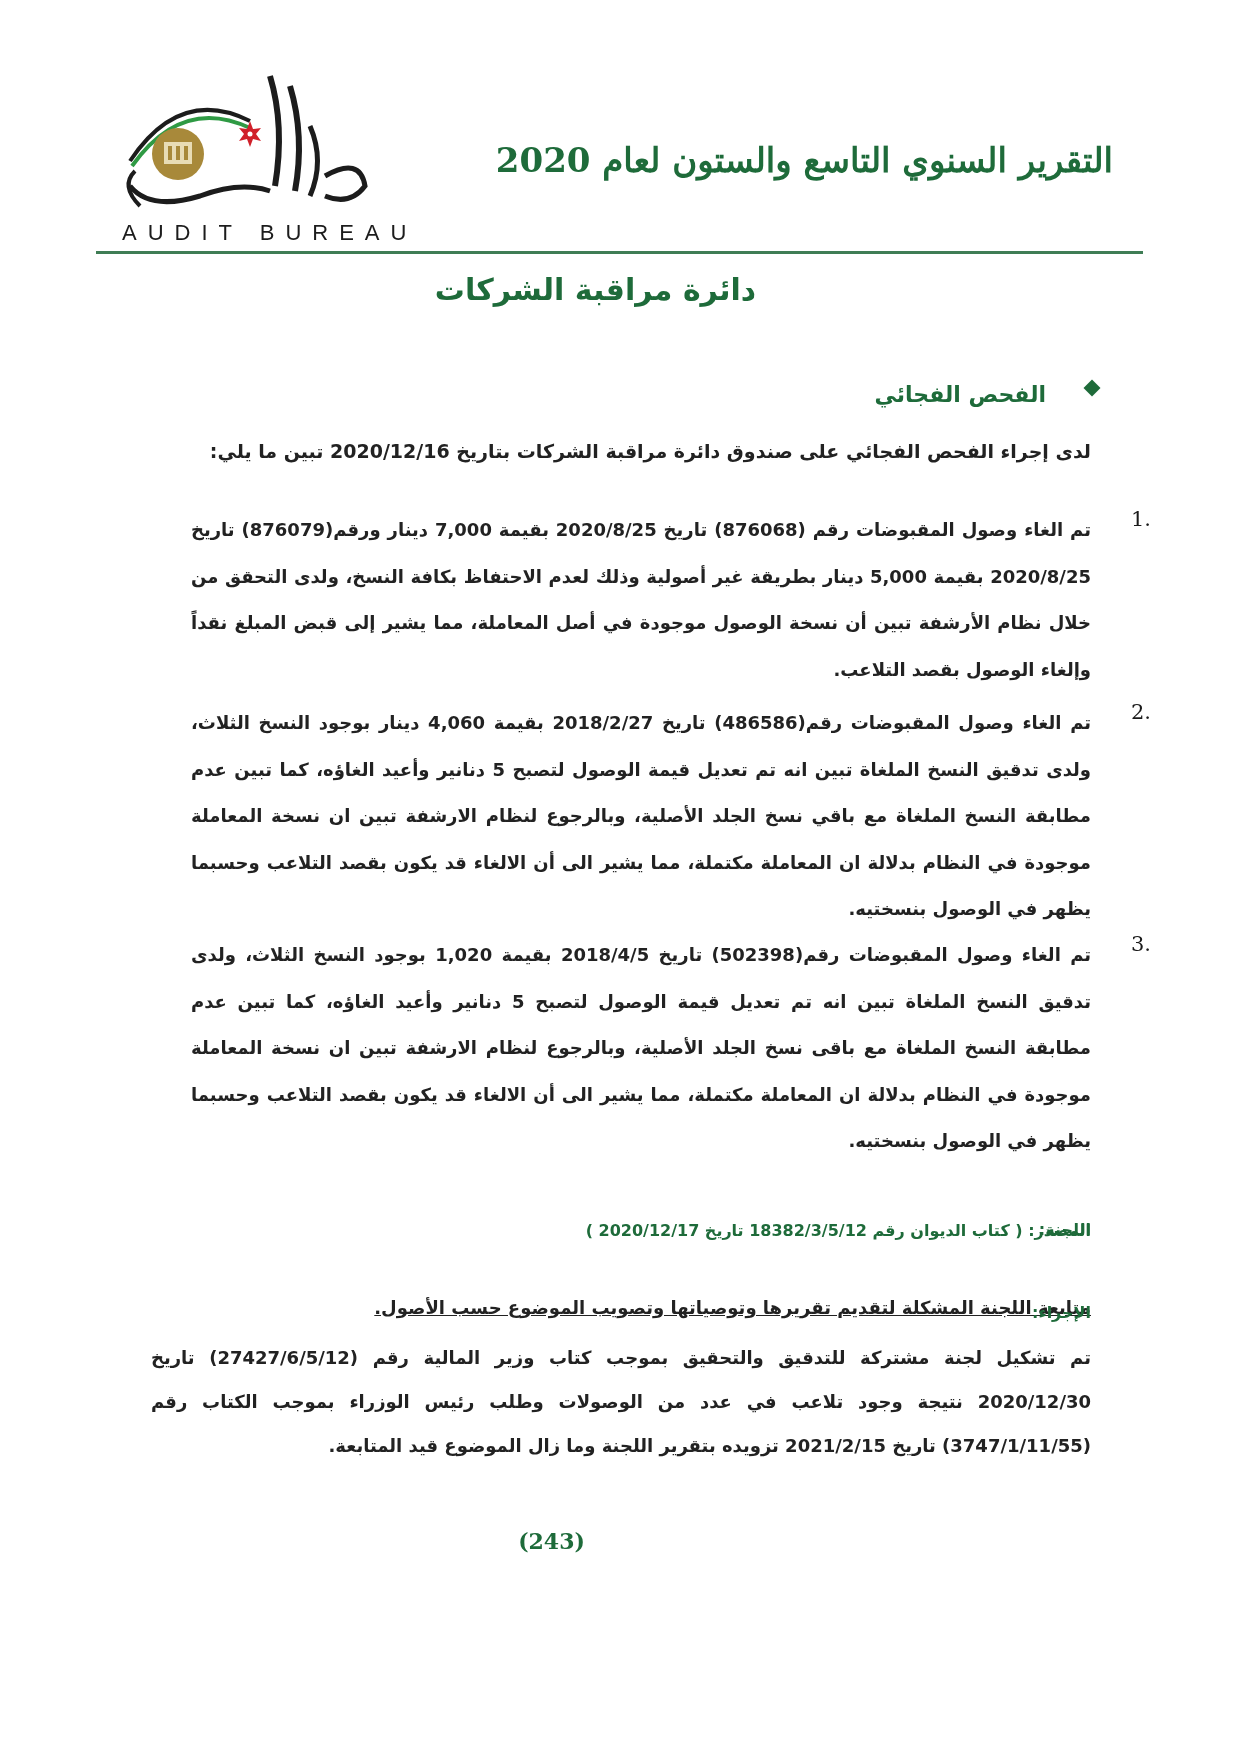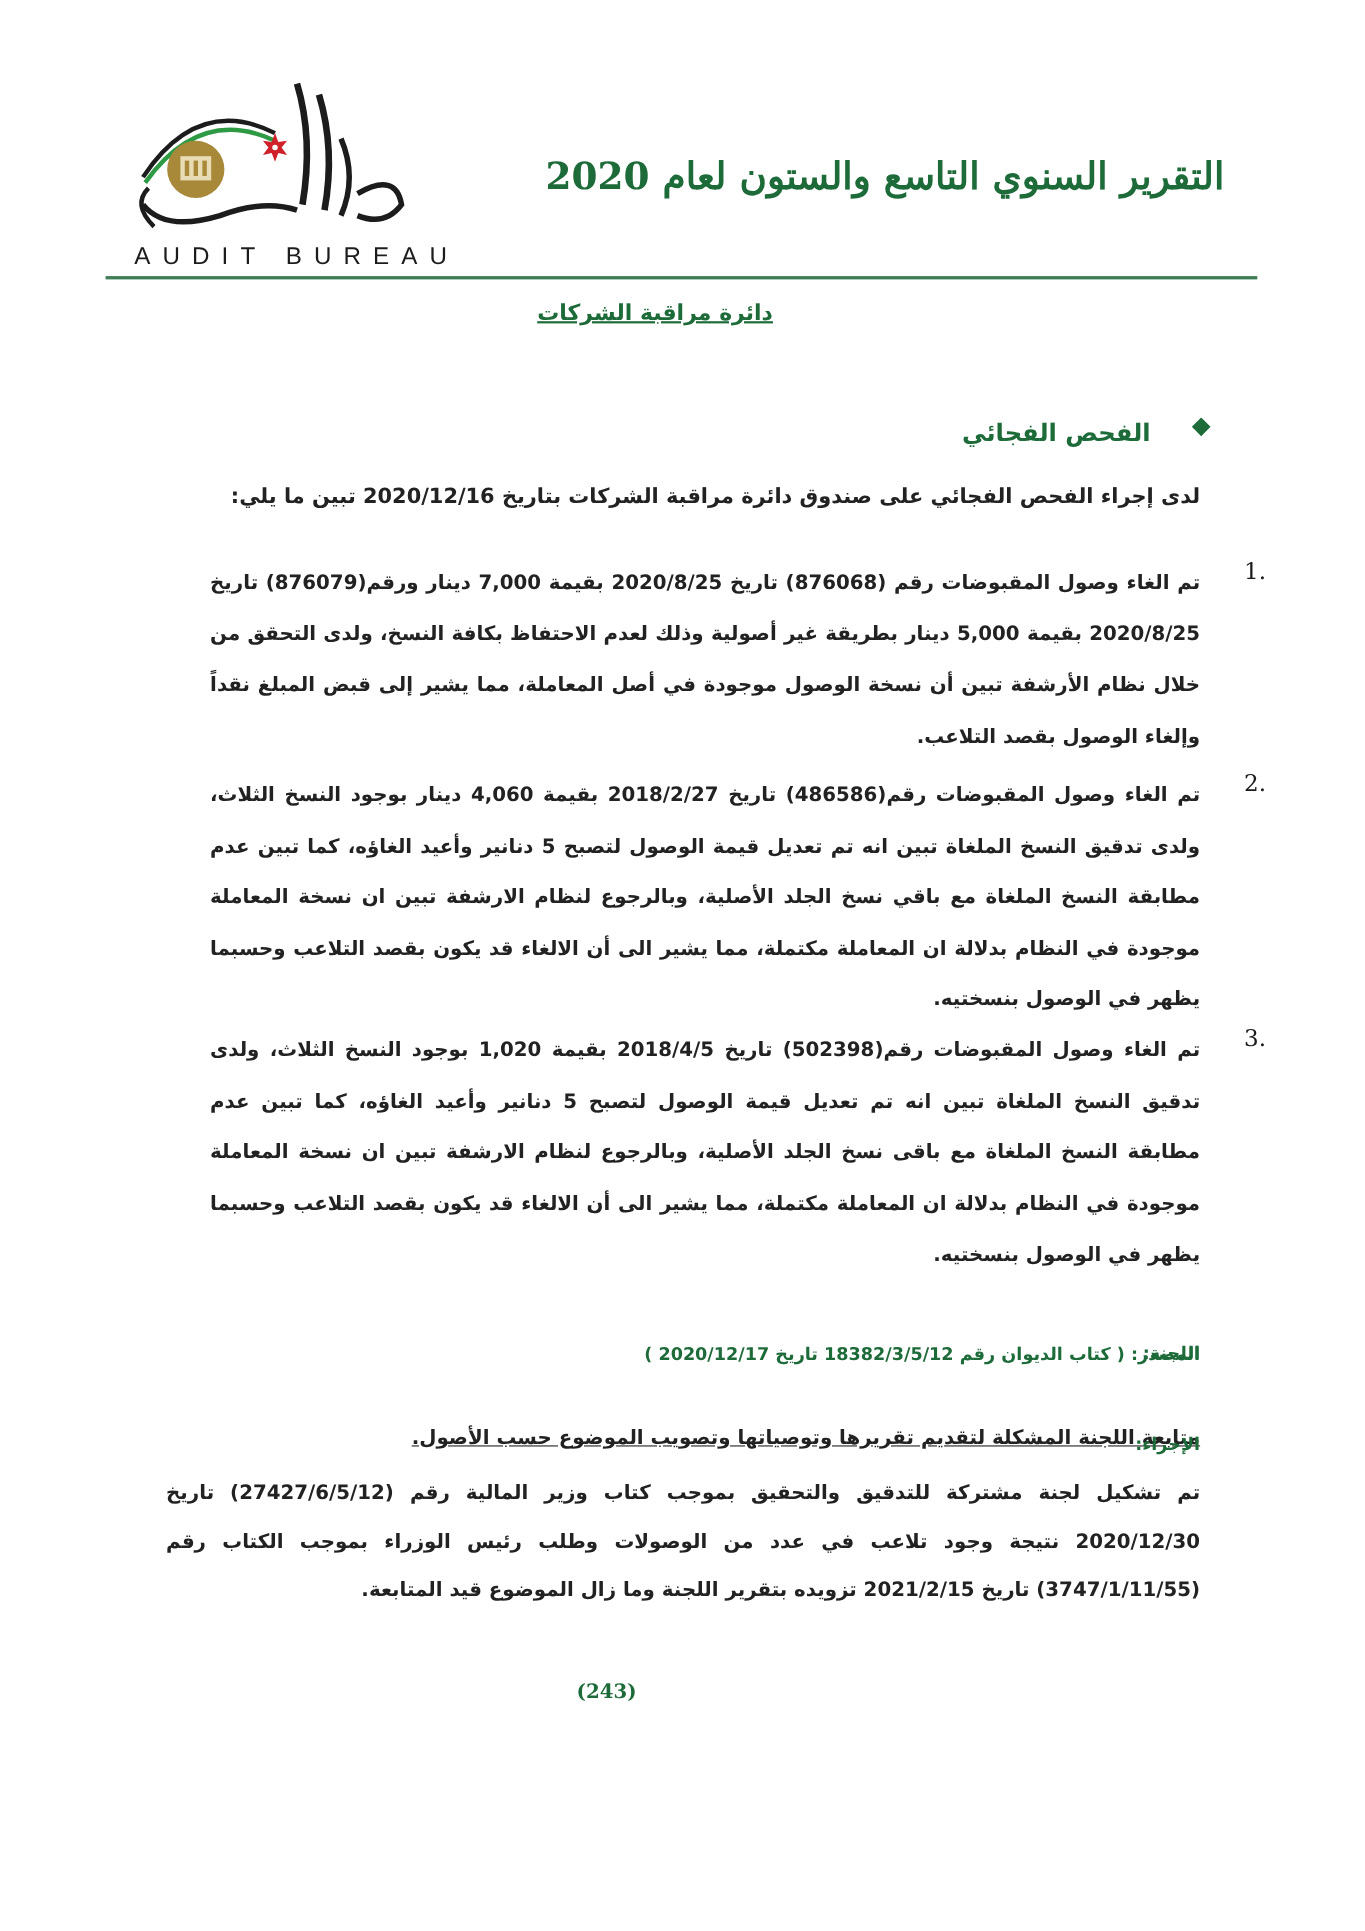--- a/index.html
+++ b/index.html
@@ -9,39 +9,39 @@
 
   
   .logo { left: 110px; top: 66px; width: 300px; height: 180px; }
   .logo-en { left: 122px; top: 220px; width: 290px; font-family: "Liberation Sans", sans-serif;
              font-size: 22px; letter-spacing: 11px; color: #1c1c1c; white-space: nowrap; }
   .report-title { right: 128px; top: 140px; font-family: "DejaVu Serif", serif; font-weight: bold;
                   font-size: 34px; color: #1e6b3a; direction: rtl; white-space: nowrap; }
   .header-rule { left: 96px; top: 251px; width: 1047px; height: 3px; background: #3f7d55; }
 
   .dept-title { left: 0; width: 1191px; top: 272px; text-align: center; direction: rtl;
-                font-family: "DejaVu Sans", sans-serif; font-weight: bold; font-size: 20px; color: #1e6b3a; text-decoration: underline; }
+                font-family: "DejaVu Sans", sans-serif; font-weight: bold; font-size: 30px; color: #1e6b3a; }
 
   
   .content { right: 150px; width: 940px; direction: rtl; text-align: justify; }
   .section-heading { top: 382px; right: 137px; display: flex; align-items: flex-start; gap: 40px; direction: rtl; }
   .bullet { width: 12px; height: 12px; background: #1e6b3a; transform: rotate(45deg); margin-right: 6px; }
   .section-heading .h { font-weight: bold; font-size: 22px; color: #1e6b3a; }
 
   .intro { top: 428px; right: 150px; width: 940px; font-size: 19px; line-height: 46px; font-weight: bold; color: #222; }
   .item { position: absolute; right: 150px; width: 940px; direction: rtl; }
   .item .num { position: absolute; right: -60px; top: 0; font-family: "DejaVu Serif", serif; font-size: 21px; direction: ltr; }
   .item .txt { font-size: 18px; line-height: 46.5px; font-weight: bold; text-align: justify; color: #222; margin-left: 40px; }
 
   .source { top: 1180px; right: 150px; font-weight: bold; font-size: 16px; color: #1e6b3a; direction: rtl; white-space: nowrap; margin-top: 41px; }
   .label { right: 150px; font-weight: bold; font-size: 16px; color: #1e6b3a; direction: rtl; }
   .para { right: 150px; width: 940px; font-size: 18px; font-weight: bold; line-height: 44px; text-align: justify; direction: rtl; color: #222; }
 
   .page-num { left: 0; width: 1103px; text-align: center; top: 1528px; font-family: "DejaVu Serif", serif;
-              font-weight: bold; font-size: 18px; color: #1e6b3a; }
+              font-weight: bold; font-size: 22px; color: #1e6b3a; }
 </style>
 </head>
 <body>
 
 <div class="abs logo">
   <svg width="300" height="160" viewBox="0 0 300 160">
 
     <path d="M20 95 Q70 20 140 55" stroke="#1c1c1c" stroke-width="4" fill="none"></path>
     <path d="M22 100 Q72 30 140 62" stroke="#2f9a44" stroke-width="4" fill="none"></path>
 

